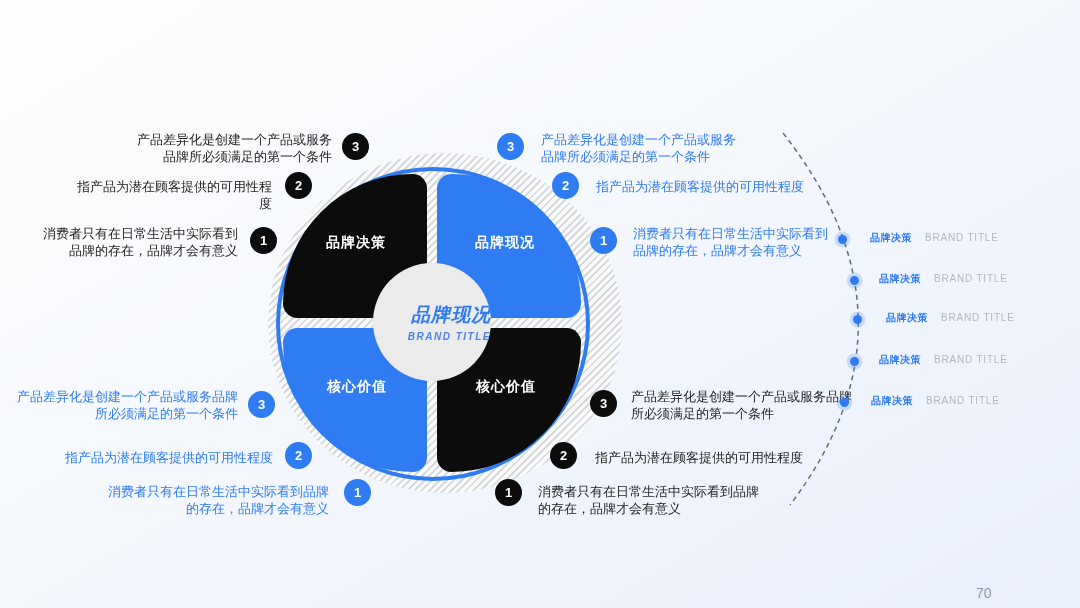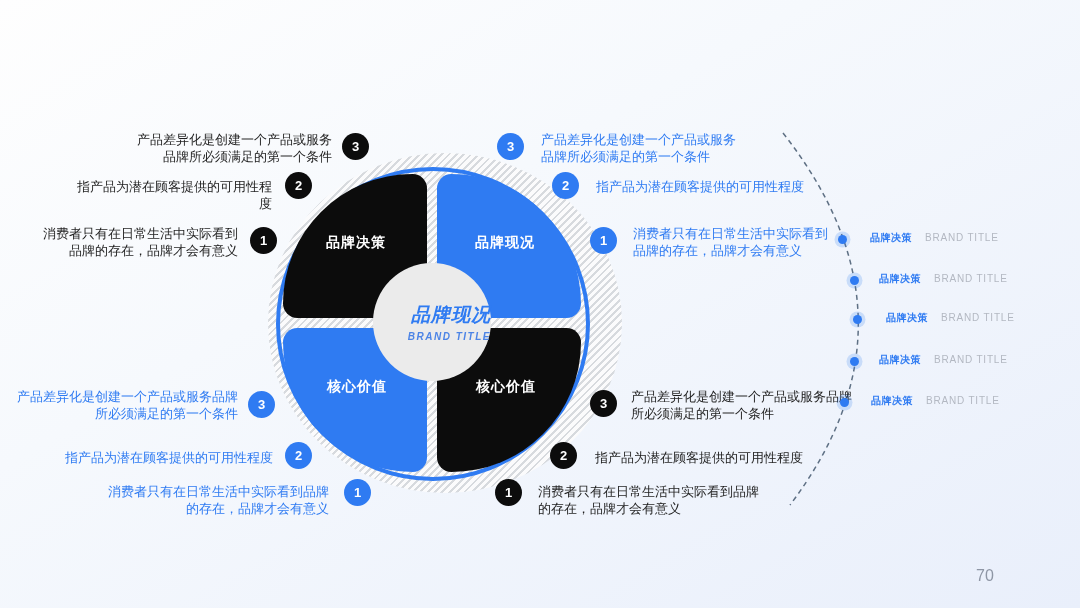--- a/index.html
+++ b/index.html
@@ -57,21 +57,21 @@
   
   .arc-svg{position:absolute;left:0;top:0;pointer-events:none;}
   .dot{
     position:absolute;width:9px;height:9px;border-radius:50%;background:#2F7BF2;
     box-shadow:0 0 0 3.5px rgba(47,123,242,0.20);
   }
   .sli{position:absolute;display:flex;align-items:baseline;white-space:nowrap;}
   .sli-t{color:#2F7BF2;font-size:10px;font-weight:700;letter-spacing:0.5px;}
   .sli-s{color:#b3b8c2;font-size:10px;letter-spacing:0.8px;margin-left:13px;}
   
-  .page-num{position:absolute;left:976px;top:567px;font-size:16px;color:#8e96a5;}
+  .page-num{position:absolute;left:976px;top:585px;font-size:14px;color:#8e96a5;}
 </style>
 </head>
 <body>
 
 <div class="slide">
 
   <svg class="arc-svg" width="1080" height="608" viewBox="0 0 1080 608">
     <path d="M 783 133 Q 930 320 790 505" fill="none" stroke="#44586E" stroke-width="1.5" stroke-dasharray="5 4" opacity="0.85"></path>
   </svg>
 

